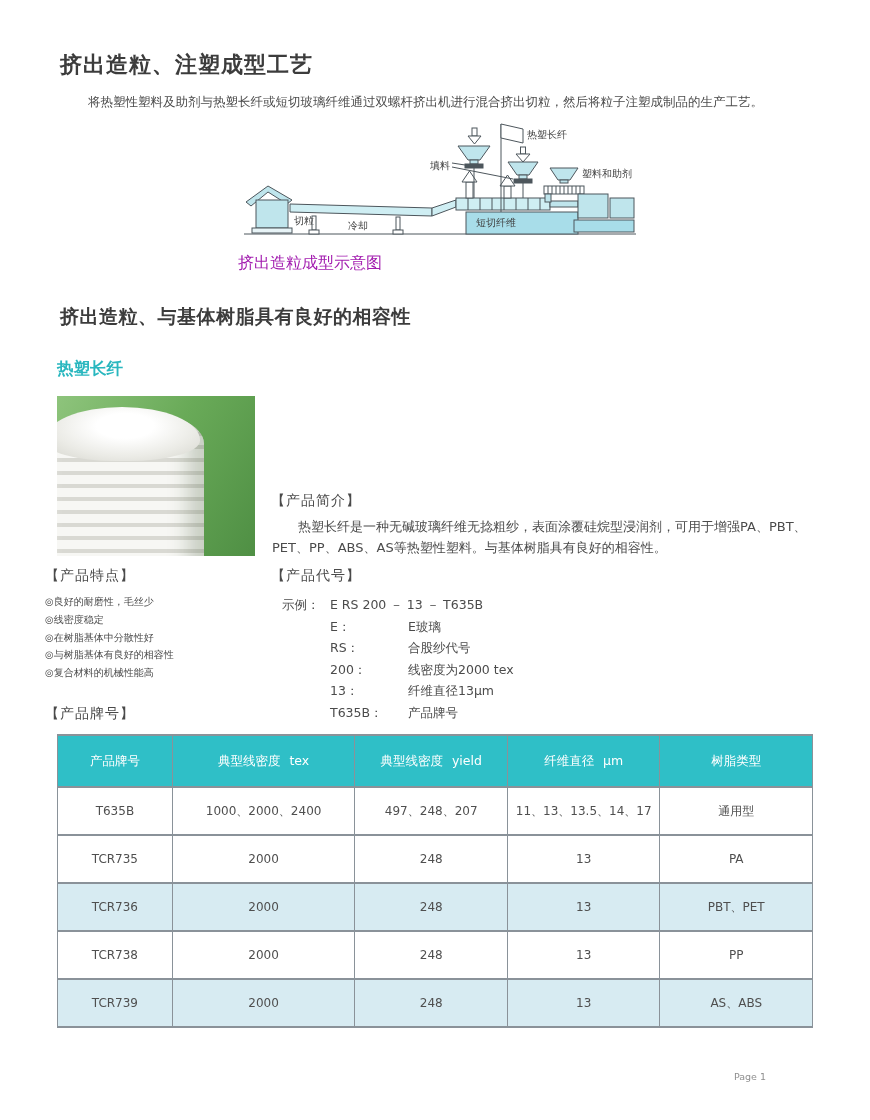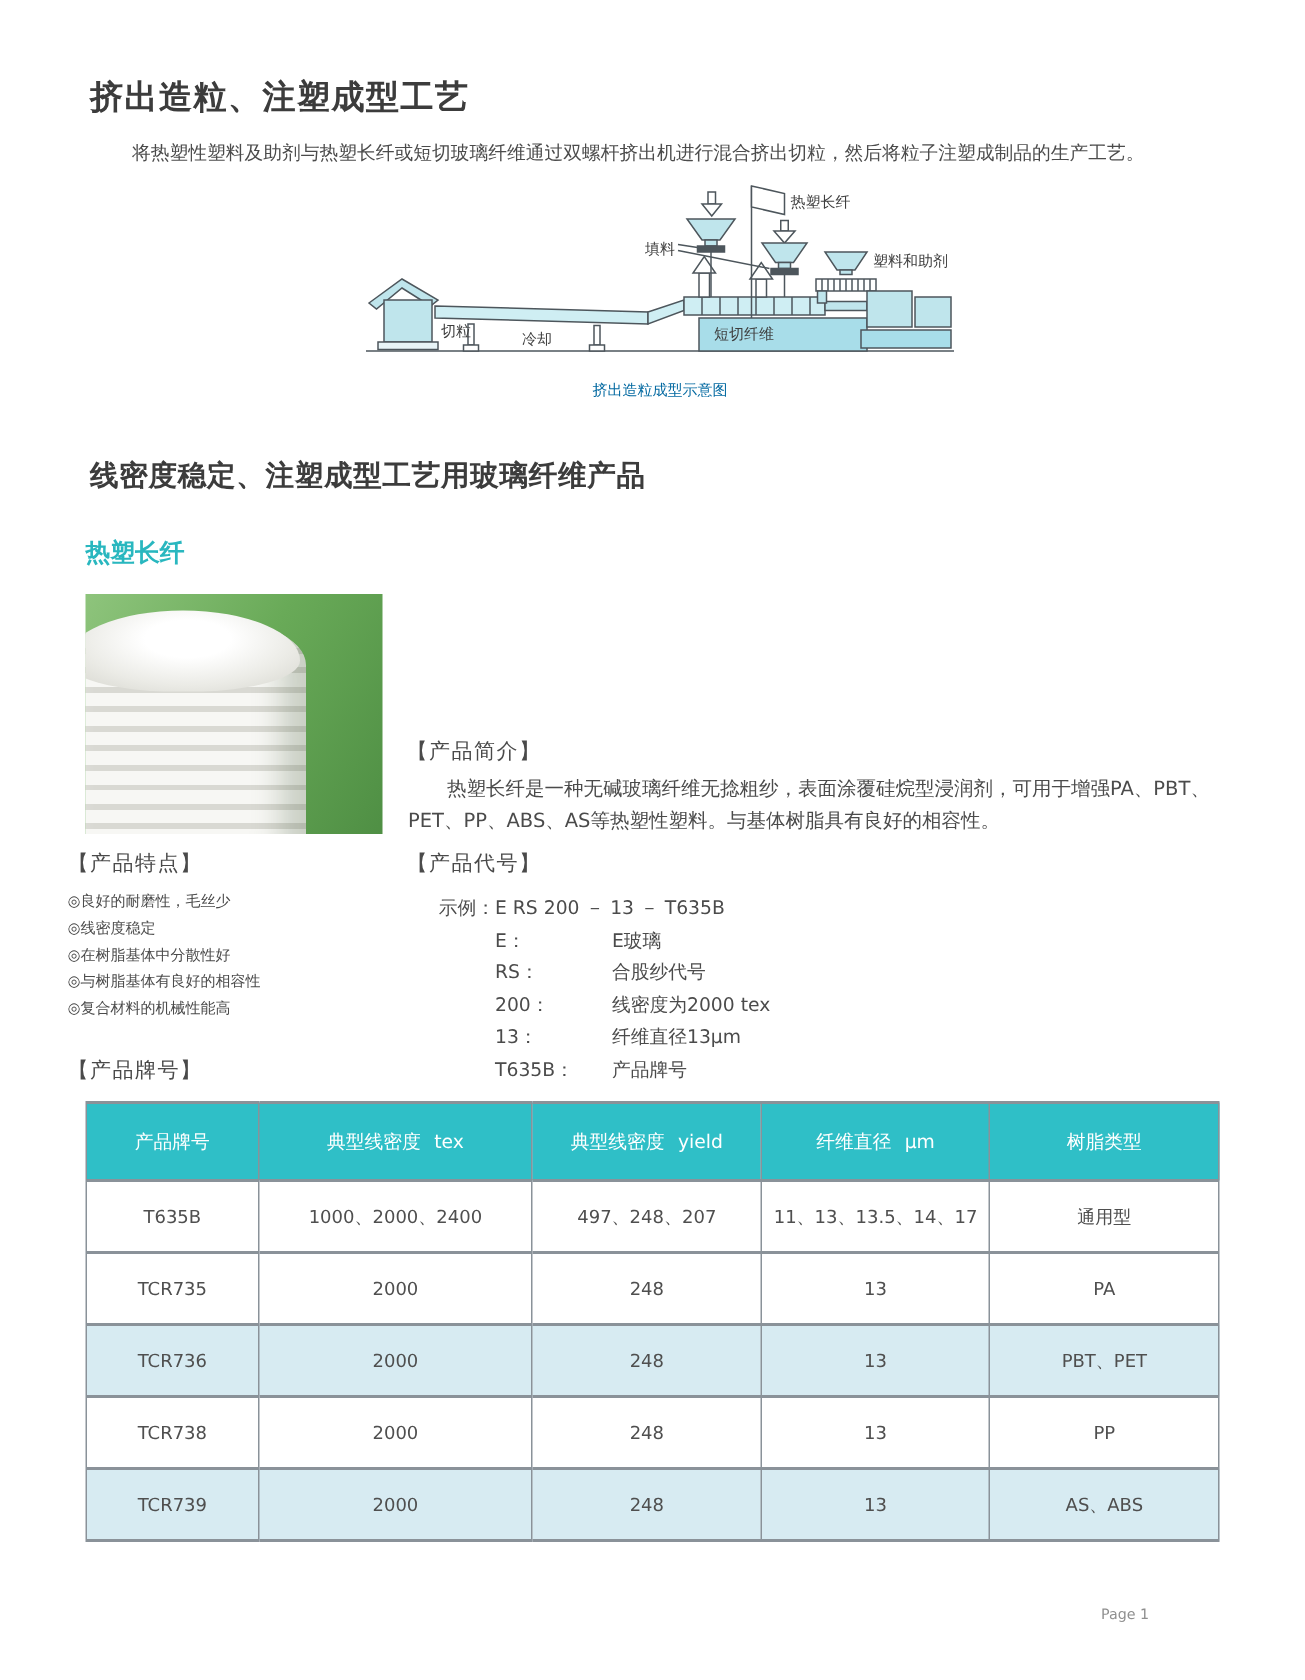--- a/index.html
+++ b/index.html
@@ -5,41 +5,41 @@
   html,body{margin:0;padding:0;background:#ffffff;}
   .page{
     position:relative;width:870px;height:1120px;background:#ffffff;
     font-family:"DejaVu Sans","Liberation Sans",sans-serif;color:#4a4a4a;overflow:hidden;
   }
   .h1{position:absolute;left:60px;top:50px;margin:0;font-size:22px;font-weight:bold;color:#3c3c3c;letter-spacing:1px;}
   .desc{position:absolute;left:88px;top:94px;margin:0;font-size:12.5px;color:#4b4b4b;width:745px;}
   .diagram{position:absolute;left:238px;top:114px;width:404px;height:130px;}
   .diagram svg{display:block;width:100%;height:100%;}
   .diagram text{font-size:10px;fill:#3e3e3e;font-family:"DejaVu Sans","Liberation Sans",sans-serif;}
-  .caption{position:absolute;left:238px;top:253px;width:404px;text-align:center;font-size:10px;color:#0369a1;}
+  .caption{position:absolute;left:238px;top:253px;width:404px;font-size:16px;color:#a21caf;}
   .h2{position:absolute;left:60px;top:304px;margin:0;font-size:19px;font-weight:bold;color:#3c3c3c;letter-spacing:0.5px;}
   .h3{position:absolute;left:57px;top:358px;margin:0;font-size:16.5px;font-weight:bold;color:#29b7bf;}
   .product-image{position:absolute;left:57px;top:396px;width:198px;height:160px;overflow:hidden;
     background:linear-gradient(120deg,#8ec47c 0%,#69aa58 48%,#4f8f44 100%);}
   .fiber-roll{position:absolute;left:-8%;top:9%;width:82%;height:105%;
     background:repeating-linear-gradient(180deg,#f7f7f4 0 9px,#d9d9d3 9px 13px);
     border-radius:46% 46% 0 0 / 20% 20% 0 0;
     box-shadow:inset -16px 0 20px rgba(80,100,70,.28), inset 10px 0 14px rgba(255,255,255,.5);}
   .fiber-roll::before{content:'';position:absolute;top:-3px;left:2%;width:96%;height:32%;
     background:radial-gradient(ellipse at 52% 35%,#ffffff 25%,#ebebe6 62%,#d2d2ca 100%);
     border-radius:50% 50% 46% 46% / 62% 62% 38% 38%;}
   .sec-heading{position:absolute;margin:0;font-size:14px;font-weight:normal;color:#4a4a4a;letter-spacing:1px;}
   .intro-heading{left:271px;top:492px;}
   .intro-text{position:absolute;left:271px;top:515px;width:566px;margin:1px;font-size:13px;line-height:1.62;text-indent:2em;color:#4b4b4b;}
   .features-heading{left:45px;top:567px;}
   .features-list{position:absolute;left:45px;top:593px;margin:0;padding:0;list-style:none;font-size:10px;line-height:1.78;color:#4b4b4b;}
   .codes-heading{left:271px;top:567px;}
   .codes-block{position:absolute;left:282px;top:594px;font-size:12.5px;color:#4b4b4b;}
   .code-row{display:flex;line-height:21.5px;}
-  .code-label{width:48px;flex:0 0 48px;text-align:right;}
+  .code-label{width:48px;flex:0 0 48px;}
   .code-indent{width:48px;flex:0 0 48px;}
   .code-key{width:78px;flex:0 0 78px;}
   .code-val{flex:1;}
   .catalog-heading{left:45px;top:705px;}
   .catalog-table{position:absolute;left:57px;top:734px;width:756px;border-collapse:collapse;table-layout:fixed;}
   .catalog-table th{background:#2fbfc7;color:#ffffff;font-weight:normal;height:48px;font-size:12.5px;word-spacing:5px;
     border-left:1px solid #8a9299;border-right:1px solid #8a9299;border-top:2px solid #8a9299;border-bottom:2px solid #8a9299;}
   .catalog-table td{height:44px;text-align:center;font-size:12px;color:#4f4f4f;background:#ffffff;
     border-left:1px solid #8a9299;border-right:1px solid #8a9299;border-top:2px solid #8a9299;border-bottom:2px solid #8a9299;}
   .catalog-table tr.alt td{background:#d7ebf2;}
@@ -129,21 +129,21 @@
       <text x="56" y="108">切粒</text>
       <text x="110" y="113">冷却</text>
       <text x="258" y="110" text-anchor="middle">短切纤维</text>
       <text x="212" y="53" text-anchor="end">填料</text>
       <text x="289" y="22">热塑长纤</text>
       <text x="344" y="61">塑料和助剂</text>
     </svg>
   </div>
   <div class="caption">挤出造粒成型示意图</div>
 
-  <h2 class="h2">线密度稳定、注塑成型工艺用玻璃纤维产品</h2>
+  <h2 class="h2">挤出造粒、与基体树脂具有良好的相容性</h2>
   <h3 class="h3">热塑长纤</h3>
 
   <div class="product-image">
     <div class="fiber-roll"></div>
   </div>
 
   <h4 class="sec-heading intro-heading">【产品简介】</h4>
   <p class="intro-text">热塑长纤是一种无碱玻璃纤维无捻粗纱，表面涂覆硅烷型浸润剂，可用于增强PA、PBT、PET、PP、ABS、AS等热塑性塑料。与基体树脂具有良好的相容性。</p>
 
   <h4 class="sec-heading features-heading">【产品特点】</h4>

